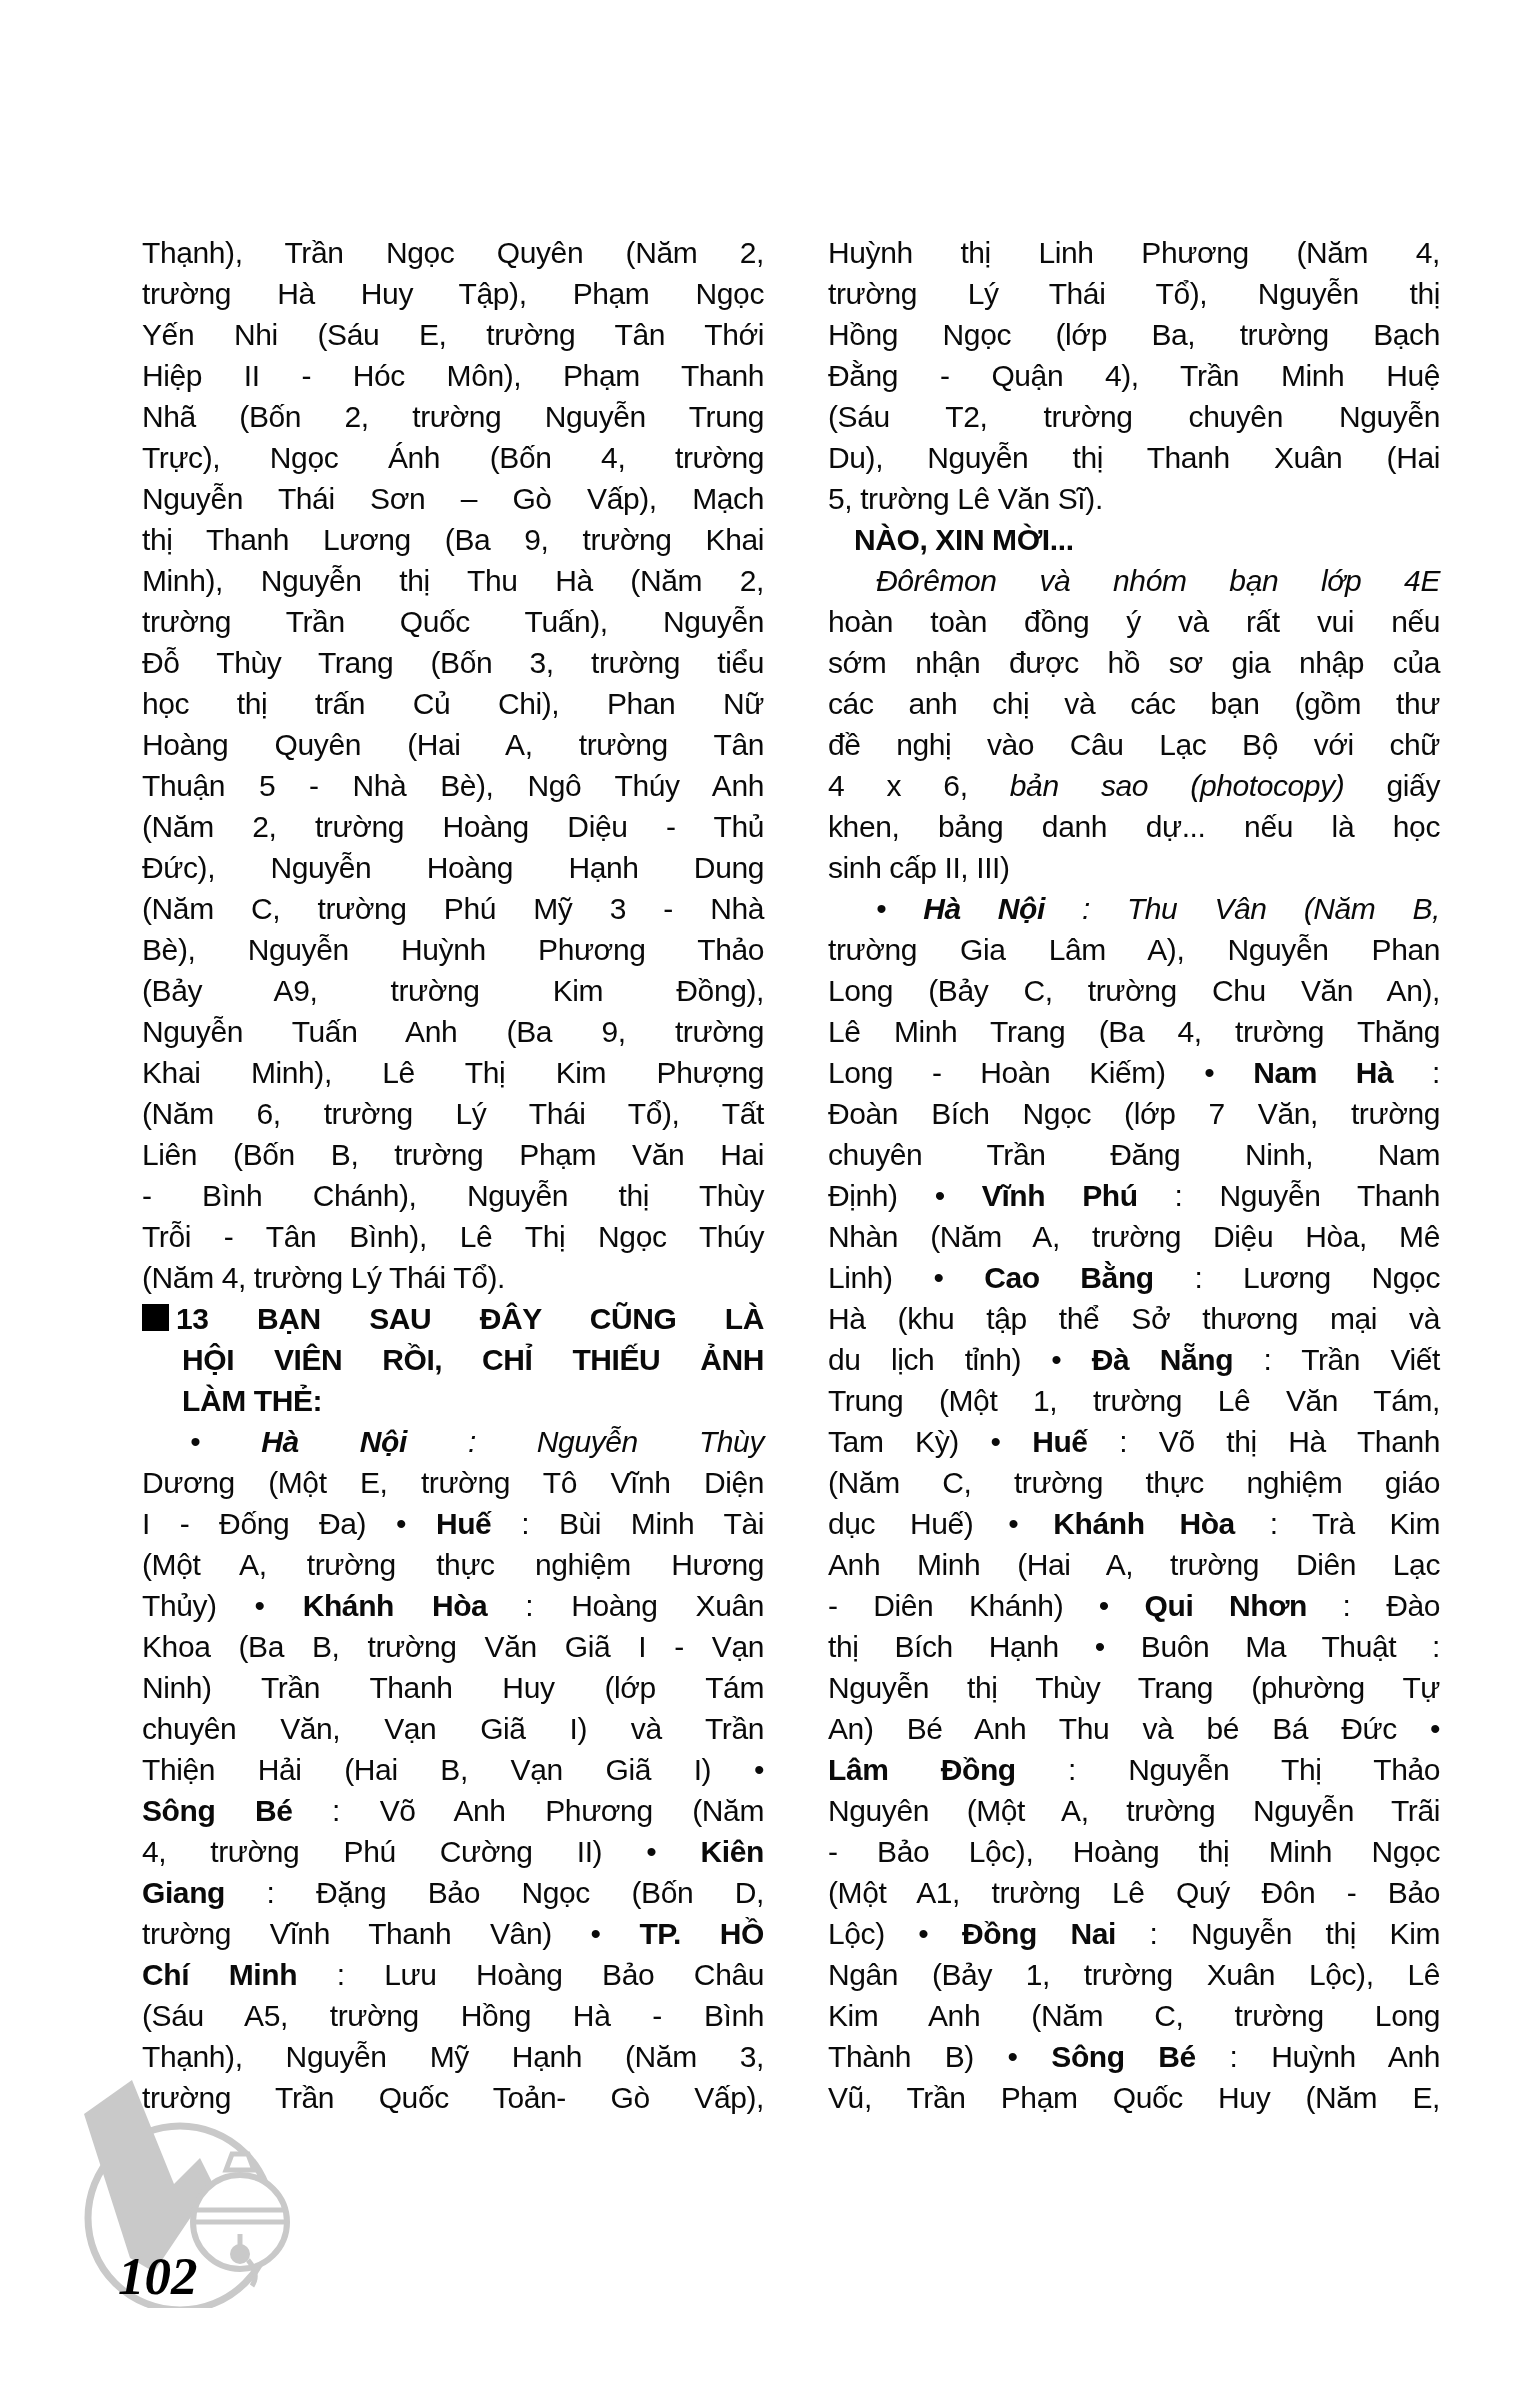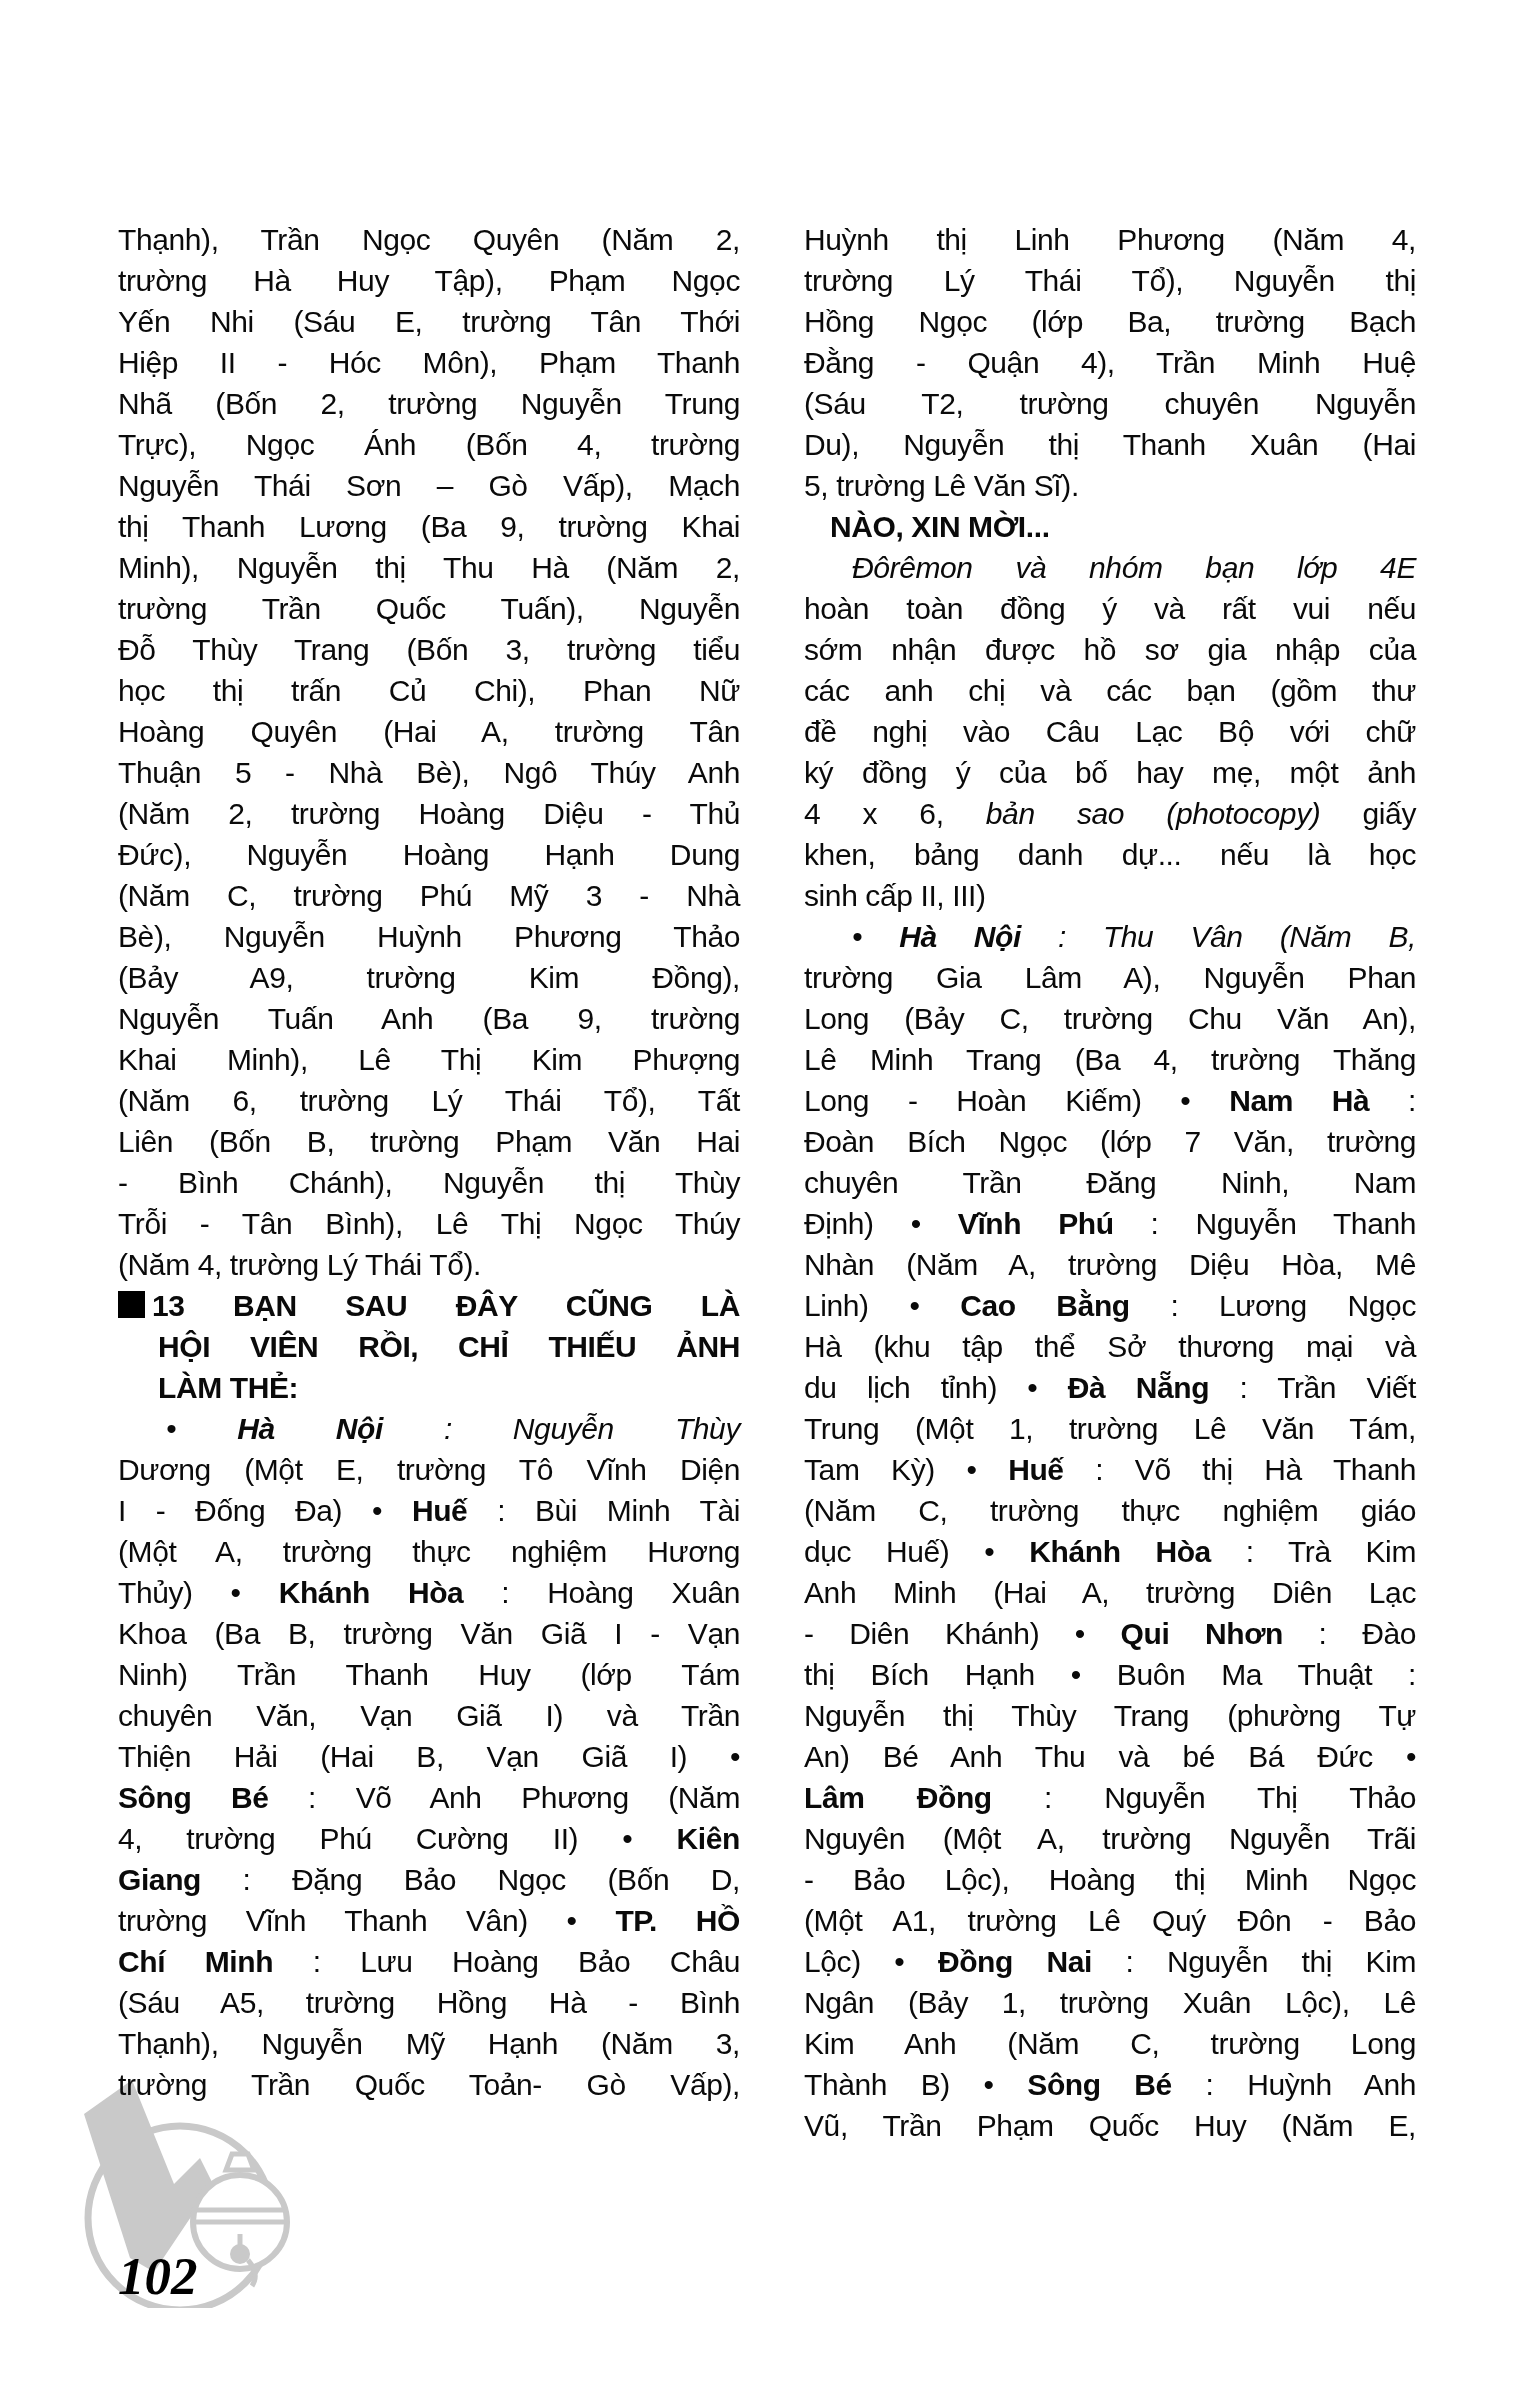--- a/index.html
+++ b/index.html
@@ -1,21 +1,21 @@
 <!DOCTYPE html>
 <html><head>
 <meta charset="utf-8">
 <style>
   html,body{margin:0;padding:0;}
   body{
     width:1528px;height:2400px;background:#ffffff;position:relative;
     font-family:"Liberation Sans","DejaVu Sans",sans-serif;color:#0a0a0a;
     overflow:hidden;
   }
-  .col{position:absolute;top:219px;}
+  .col{position:absolute;top:232px;margin-left:24px;}
   #col-left{left:118px;width:622px;}
   #col-right{left:804px;width:612px;}
   .line{
     height:41px;line-height:41px;font-size:30px;letter-spacing:-0.4px;
     text-align:justify;text-align-last:justify;overflow:visible;
   }
   .line.nojust{text-align:right;text-align-last:left;}
   .line.ind-p{text-indent:48px;font-style:italic;}
   .line.ind-h{text-indent:40px;}
   .line.ind-s{text-indent:26px;}
@@ -105,21 +105,20 @@
     <div class="line"><span>Đằng - Quận 4), Trần Minh Huệ</span></div>
     <div class="line"><span>(Sáu T2, trường chuyên Nguyễn</span></div>
     <div class="line"><span>Du), Nguyễn thị Thanh Xuân (Hai</span></div>
     <div class="line nojust"><span>5, trường Lê Văn Sĩ).</span></div>
     <div class="line ind-s nojust"><span class="b">NÀO, XIN MỜI...</span></div>
     <div class="line ind-p"><span>Đôrêmon và nhóm bạn lớp 4E</span></div>
     <div class="line"><span>hoàn toàn đồng ý và rất vui nếu</span></div>
     <div class="line"><span>sớm nhận được hồ sơ gia nhập của</span></div>
     <div class="line"><span>các anh chị và các bạn (gồm thư</span></div>
     <div class="line"><span>đề nghị vào Câu Lạc Bộ với chữ</span></div>
-    <div class="line"><span>ký đồng ý của bố hay mẹ, một ảnh</span></div>
     <div class="line"><span>4 x 6, </span><span class="i">bản sao (photocopy)</span><span> giấy</span></div>
     <div class="line"><span>khen, bảng danh dự... nếu là học</span></div>
     <div class="line nojust"><span>sinh cấp II, III)</span></div>
     <div class="line ind-p"><span>• </span><span class="b">Hà Nội</span><span> : Thu Vân (Năm B,</span></div>
     <div class="line"><span>trường Gia Lâm A), Nguyễn Phan</span></div>
     <div class="line"><span>Long (Bảy C, trường Chu Văn An),</span></div>
     <div class="line"><span>Lê Minh Trang (Ba 4, trường Thăng</span></div>
     <div class="line"><span>Long - Hoàn Kiếm) • </span><span class="b">Nam Hà</span><span> :</span></div>
     <div class="line"><span>Đoàn Bích Ngọc (lớp 7 Văn, trường</span></div>
     <div class="line"><span>chuyên Trần Đăng Ninh, Nam</span></div>

